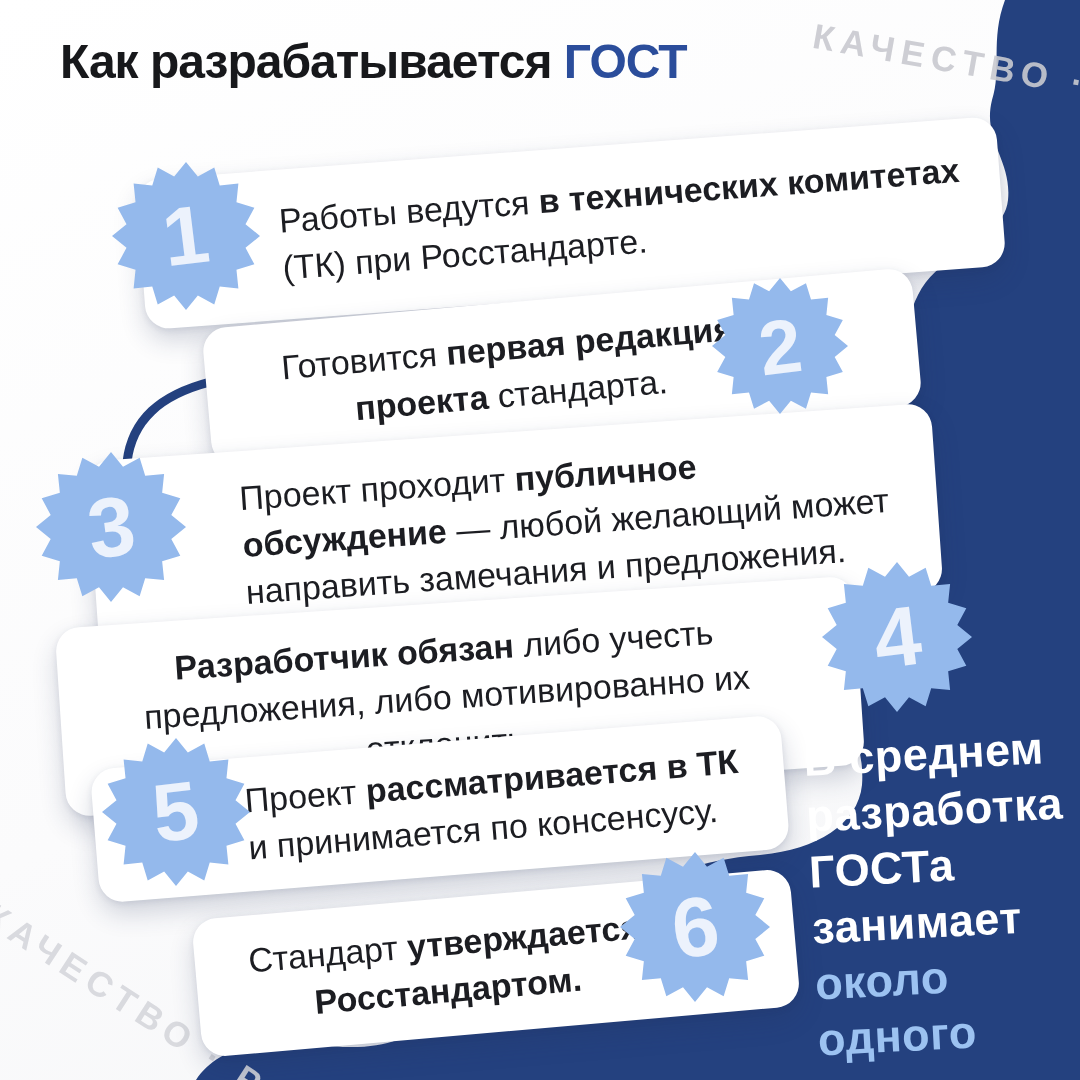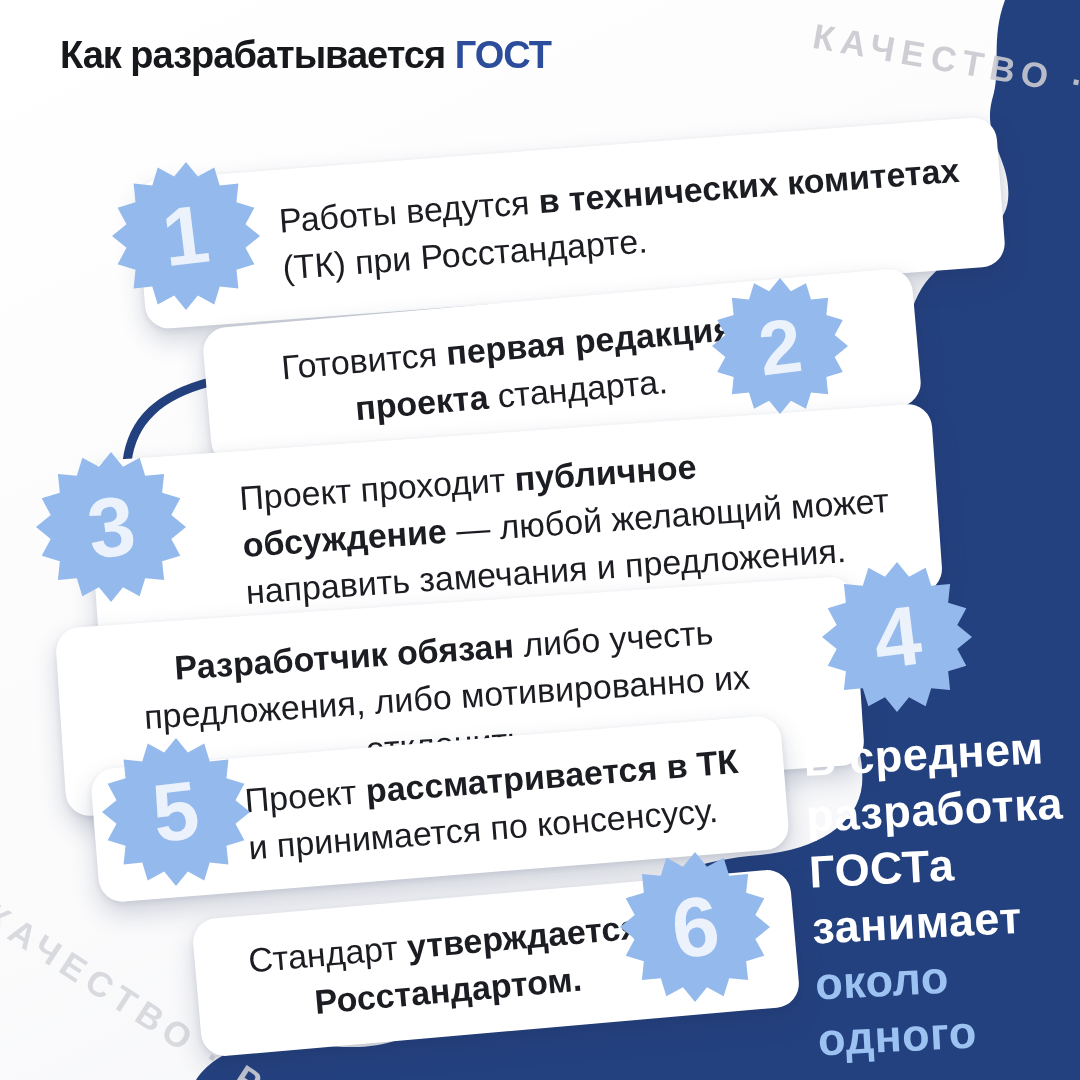--- a/index.html
+++ b/index.html
@@ -4,21 +4,21 @@
 <style>
   html,body{margin:0;padding:0;background:#e8e9ec;}
   #stage{
     position:relative;width:1080px;height:1080px;overflow:hidden;
     background:linear-gradient(155deg,#ffffff 0%,#fbfbfc 55%,#f4f5f7 100%);
     font-family:"Liberation Sans",sans-serif;
   }
   #bg{position:absolute;left:0;top:0;width:1080px;height:1080px;}
   .page-title{
     position:absolute;left:60px;top:34px;z-index:5;
-    font-size:38px;font-weight:800;letter-spacing:-1px;color:#17181b;white-space:nowrap;
+    font-size:48px;font-weight:800;letter-spacing:-1px;color:#17181b;white-space:nowrap;
   }
   .page-title .hl{color:#2b4d9b;}
   .card{
     position:absolute;z-index:4;background:#ffffff;border-radius:24px;
     box-shadow:0 12px 26px rgba(35,50,90,.20),0 2px 6px rgba(35,50,90,.10);
     color:#1c1d22;font-size:34px;line-height:1.38;font-weight:400;
     display:flex;align-items:center;box-sizing:border-box;
   }
   .card p{margin:0;width:100%;}
   .card .b,.card b{font-weight:700;}

